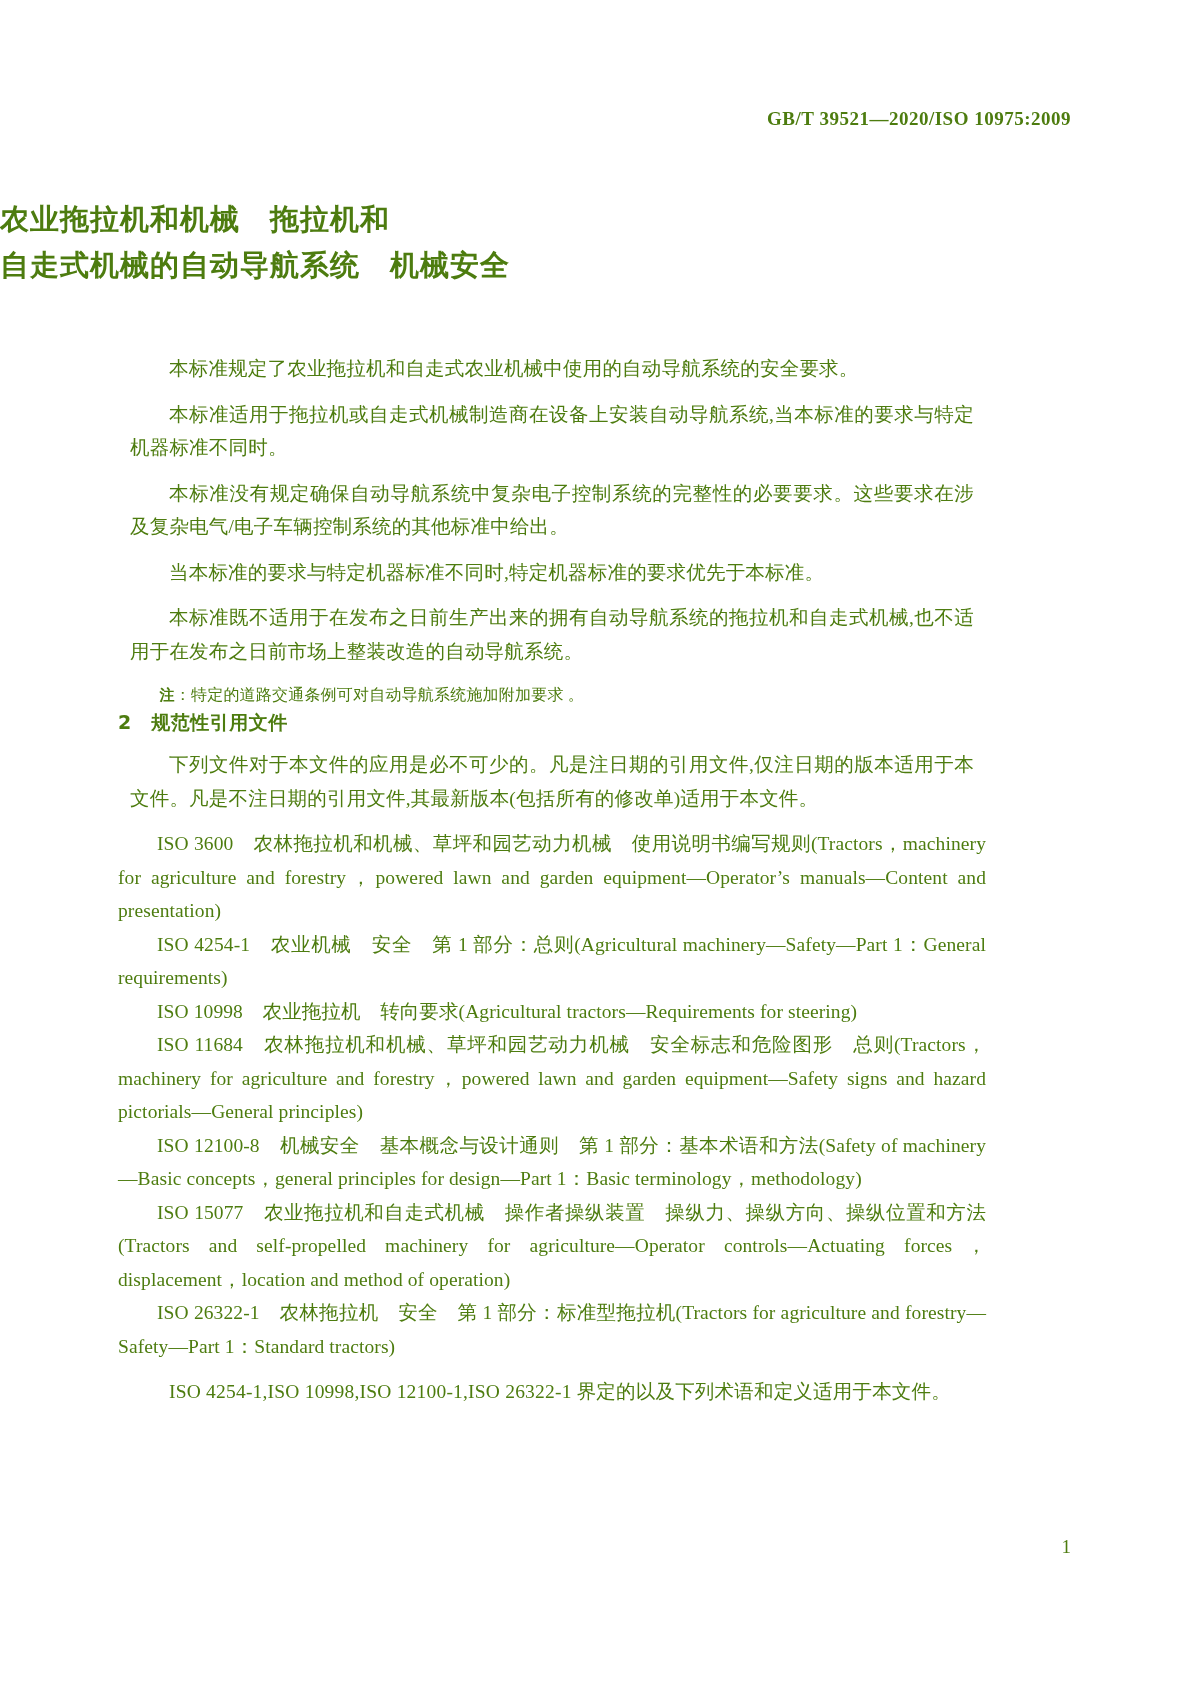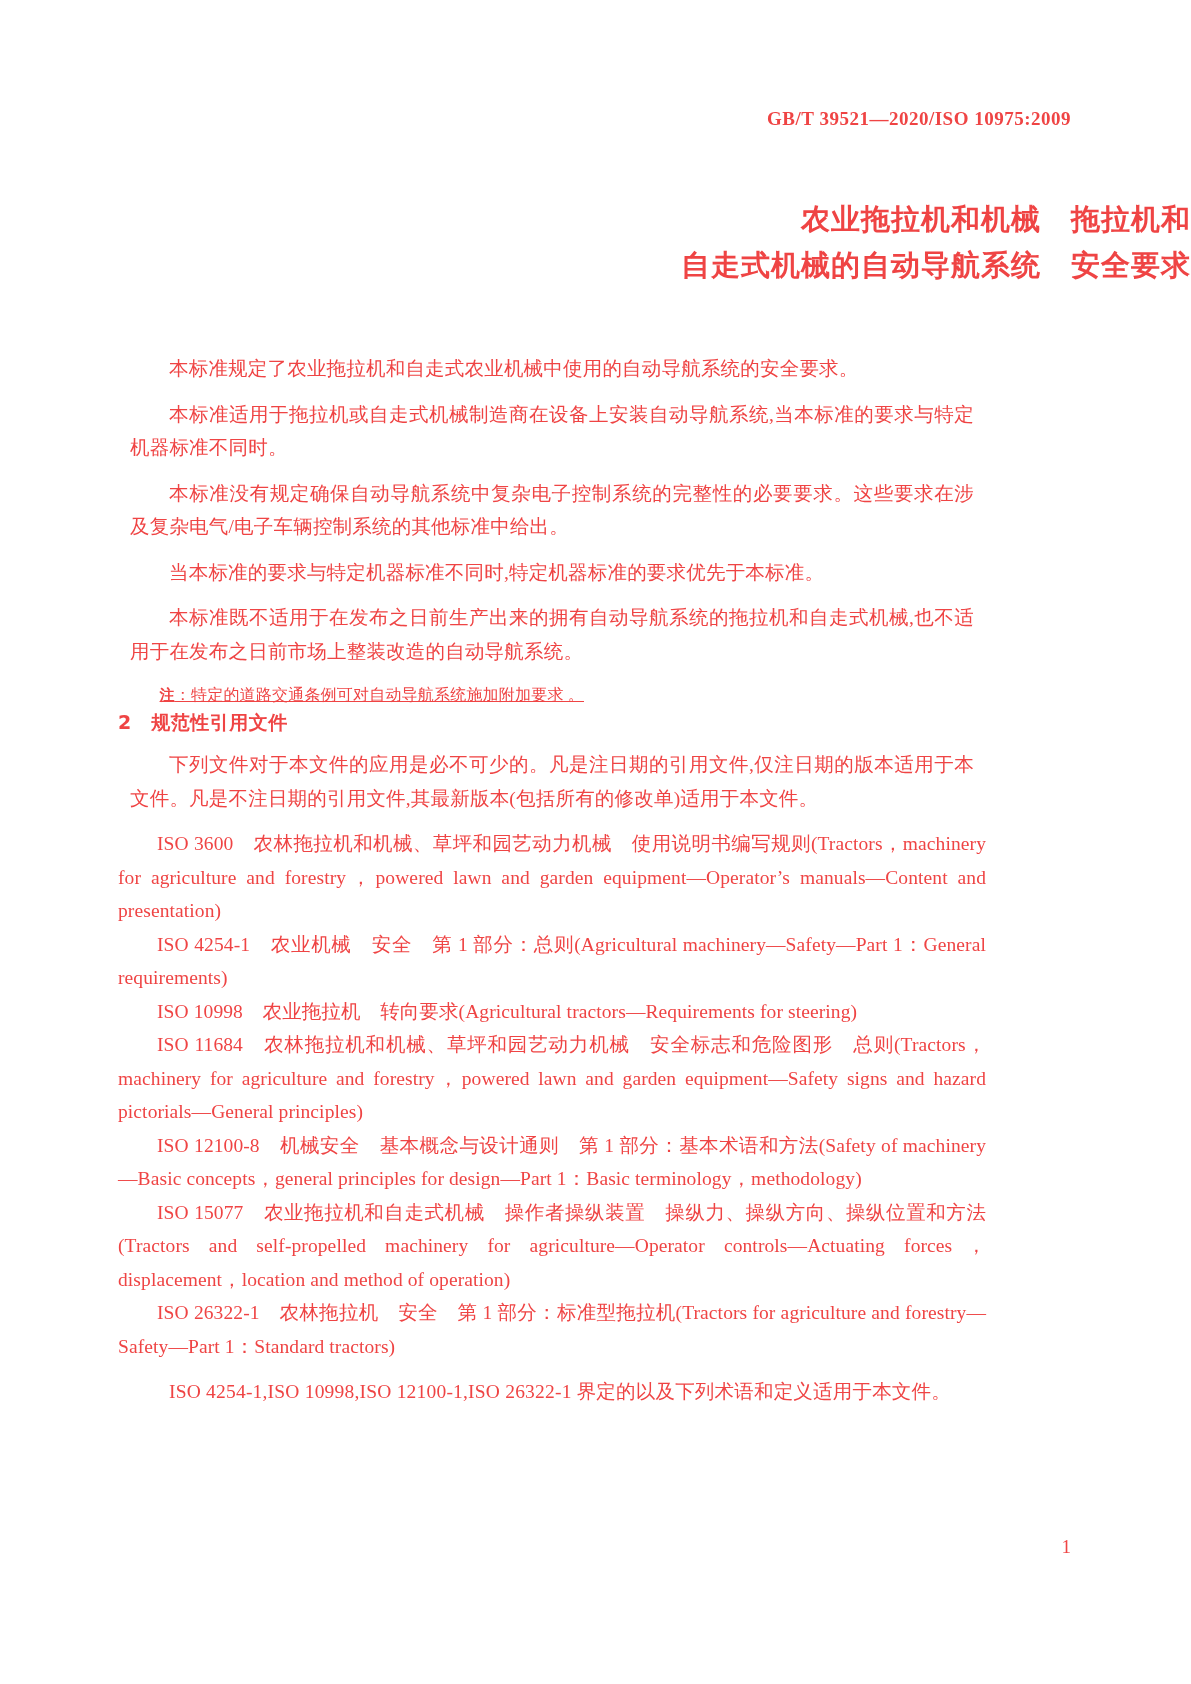--- a/index.html
+++ b/index.html
@@ -10,21 +10,21 @@
   .page {
     position: relative;
     width: 1191px;
     height: 1684px;
     background: #ffffff;
     margin: 0 auto;
     box-sizing: border-box;
     padding: 0;
     overflow: hidden;
     font-family: "Liberation Serif", "DejaVu Serif", serif;
-    color: #ef4444;
+    color: #4d7c0f;
   }
 
   
   .page-header {
     position: absolute;
     top: 108px;
     right: 120px;
     font-family: "Liberation Serif", "DejaVu Serif", serif;
     font-size: 19px;
     letter-spacing: 0.5px;
@@ -33,21 +33,21 @@
   .page-header .gb {
     font-weight: bold;
   }
 
   
   .doc-title {
     position: absolute;
     top: 196px;
     left: 0;
     width: 1191px;
-    text-align: right;
+    text-align: left;
     font-family: "DejaVu Sans", "Liberation Sans", sans-serif;
     font-weight: bold;
     font-size: 29px;
     line-height: 46px;
     letter-spacing: 1px;
   }
   .doc-title .tline {
     display: block;
     white-space: pre;
   }
@@ -85,21 +85,20 @@
   }
   .block-gap-top { margin-top: 24px; }
 
   p.note {
     margin: 2px 0 0 0;
     font-family: "Liberation Serif", "DejaVu Serif", serif;
     font-size: 16px;
     line-height: 30px;
     text-indent: 2.6em;
     letter-spacing: 0.2px;
-    text-decoration: underline;
   }
   p.note .note-label {
     font-family: "DejaVu Sans", "Liberation Sans", sans-serif;
     font-weight: bold;
     font-size: 15px;
   }
 
   
   p.ref {
     margin: 0;
@@ -124,21 +123,21 @@
 <body>
 
 <div class="page">
 
   <div class="page-header">
     <span class="gb">GB/T 39521—2020/ISO 10975:2009</span>
   </div>
 
   <div class="doc-title">
     <span class="tline">农业拖拉机和机械　拖拉机和</span>
-    <span class="tline">自走式机械的自动导航系统　安全要求</span>
+    <span class="tline">自走式机械的自动导航系统　机械安全</span>
   </div>
 
   <div class="content">
 
     <p class="para block-gap-top">本标准规定了农业拖拉机和自走式农业机械中使用的自动导航系统的安全要求。</p>
     <p class="para">本标准适用于拖拉机或自走式机械制造商在设备上安装自动导航系统,当本标准的要求与特定机器标准不同时。</p>
     <p class="para">本标准没有规定确保自动导航系统中复杂电子控制系统的完整性的必要要求。这些要求在涉及复杂电气/电子车辆控制系统的其他标准中给出。</p>
     <p class="para">当本标准的要求与特定机器标准不同时,特定机器标准的要求优先于本标准。</p>
     <p class="para">本标准既不适用于在发布之日前生产出来的拥有自动导航系统的拖拉机和自走式机械,也不适用于在发布之日前市场上整装改造的自动导航系统。</p>
     <p class="note"><span class="note-label">注</span><span>：特定的道路交通条例可对自动导航系统施加附加要求 。</span></p>

